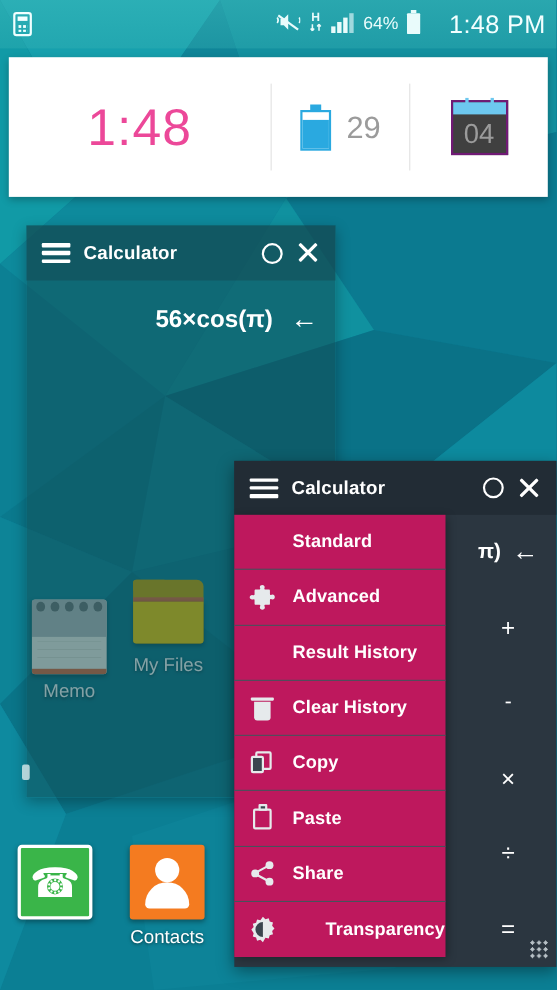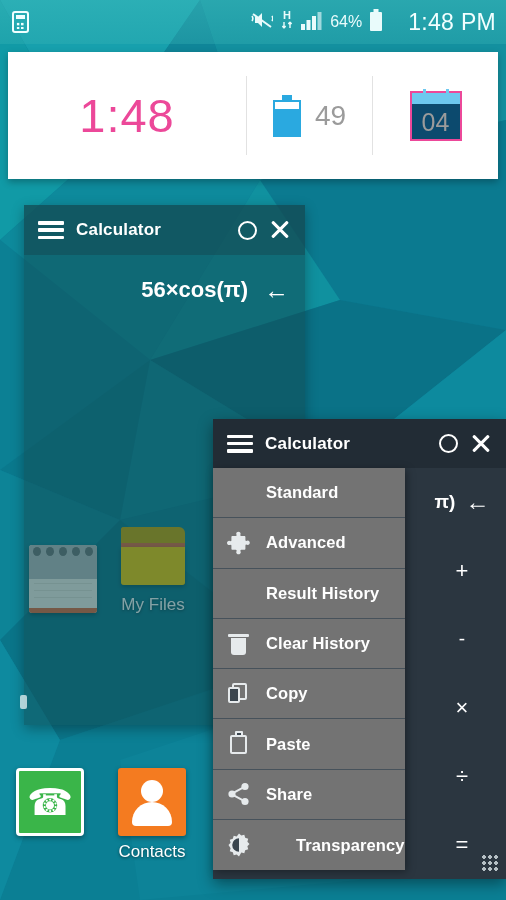--- a/index.html
+++ b/index.html
@@ -49,21 +49,21 @@
   .widget-clock { flex:0 0 238px; display:flex; align-items:center; justify-content:center; }
   .widget-clock-text { font-size:47px; color:#ec4899; font-weight:300; letter-spacing:1px; }
   .widget-sep { width:1px; background:#e2e2e2; margin:24px 0; }
   .widget-batt { flex:1; display:flex; align-items:center; justify-content:center; gap:14px; }
   .batt-icon { width:28px; height:42px; position:relative; }
   .batt-icon .cap { position:absolute; left:9px; top:0; width:10px; height:5px; background:#2aa9e0; }
   .batt-icon .body { position:absolute; left:0; top:5px; width:28px; height:37px; border:2px solid #2aa9e0; background:#fff;}
   .batt-icon .fill { position:absolute; left:2px; right:2px; bottom:2px; height:60%; background:#2aa9e0; }
   .batt-num { font-size:28px; color:#9b9b9b; font-weight:300; }
   .widget-cal { flex:1; display:flex; align-items:center; justify-content:center; }
-  .cal-icon { width:52px; height:50px; border:2px solid #ec4899; background:#0c4a6e; position:relative; }
+  .cal-icon { width:52px; height:50px; border:2px solid #701a75; background:#404040; position:relative; }
   .cal-icon .hdr { position:absolute; left:0; right:0; top:0; height:11px; background:#6dc8ef; }
   .cal-icon .ring1, .cal-icon .ring2 { position:absolute; top:-4px; width:3px; height:6px; background:#6dc8ef; }
   .cal-icon .ring1 { left:11px; } .cal-icon .ring2 { right:11px; }
   .cal-num { position:absolute; left:0; right:0; top:13px; bottom:0;
              display:flex; align-items:center; justify-content:center;
              font-size:25px; color:#9b9b9b; font-weight:300; }
 
   
   .home-icon { position:absolute; width:96px; z-index:5; text-align:center; }
   .home-icon .label { margin-top:6px; font-size:17px; color:#ffffff; text-shadow:0 1px 3px rgba(0,0,0,.55); }
@@ -147,21 +147,21 @@
     color:#fff;
   }
   .win2-keys .k { flex:1; display:flex; align-items:center; justify-content:center; font-size:22px; width:100%; }
   .win2-keys .k.small { font-size:19px; }
   .resize-grip { position:absolute; right:7px; bottom:7px; width:18px; height:18px;
     background-image:radial-gradient(#cfd8dd 42%, transparent 44%);
     background-size:6px 6px; opacity:.85; }
 
   .menu {
     position:absolute; left:0; top:0; width:192px;
-    background:#737373;
+    background:#be185d;
     box-shadow:2px 2px 8px rgba(0,0,0,.35);
     text-align:right;
   }
   .menu-item {
     height:50.3px; display:flex; align-items:center; gap:14px; padding-left:13px;
     border-bottom:1px solid #47525b; color:#ffffff;
   }
   .menu-item:last-child { border-bottom:none;gap:44px; }
   .menu-label { font-size:16.5px; font-weight:bold; letter-spacing:.1px; }
   .mi-ico { width:26px; height:26px; position:relative; flex:0 0 26px; color:#e6eaec; }
@@ -252,21 +252,21 @@
   <div class="widget-clock">
     <span class="widget-clock-text">1:48</span>
   </div>
   <div class="widget-sep"></div>
   <div class="widget-batt">
     <span class="batt-icon">
       <span class="cap"></span>
         <span class="body"></span>
         <span class="fill"></span>
     </span>
-    <span class="batt-num">49</span>
+    <span class="batt-num">29</span>
   </div>
   <div class="widget-sep"></div>
   <div class="widget-cal">
     <span class="cal-icon">
       <span class="ring1"></span>
         <span class="ring2"></span>
         <span class="hdr"></span>
       <span class="cal-num">04</span>
     </span>
   </div>
@@ -278,20 +278,21 @@
     <span class="rings">
         <i></i>
         <i></i>
         <i></i>
         <i></i>
         <i></i>
       </span>
     <span class="lines"></span>
     <span class="bottom"></span>
   </div>
+  <div class="label">Memo</div>
 </div>
 
 <div class="home-icon" style="left:105px; top:521px;">
   <div class="appimg ic-folder">
     <span class="back"></span>
       <span class="tab"></span>
       <span class="stripe"></span>
       <span class="front"></span>
   </div>
   <div class="label">My Files</div>

